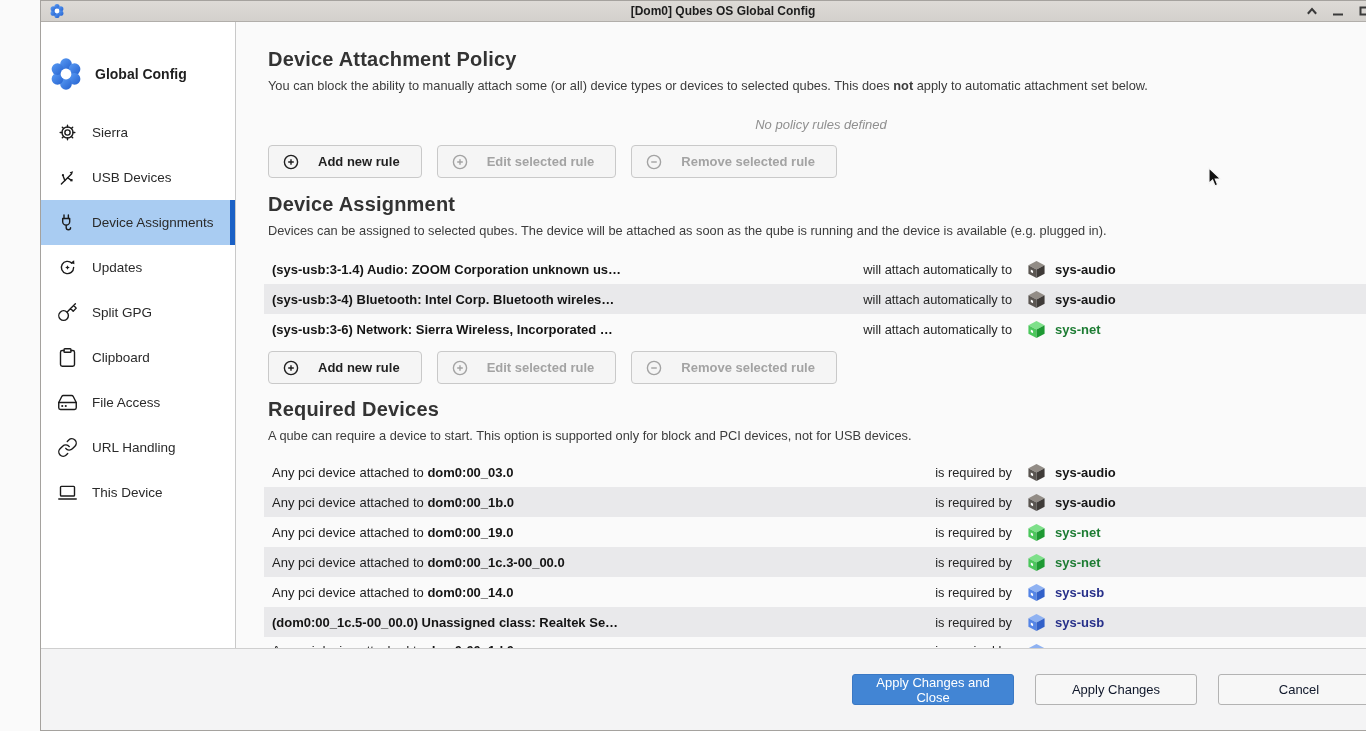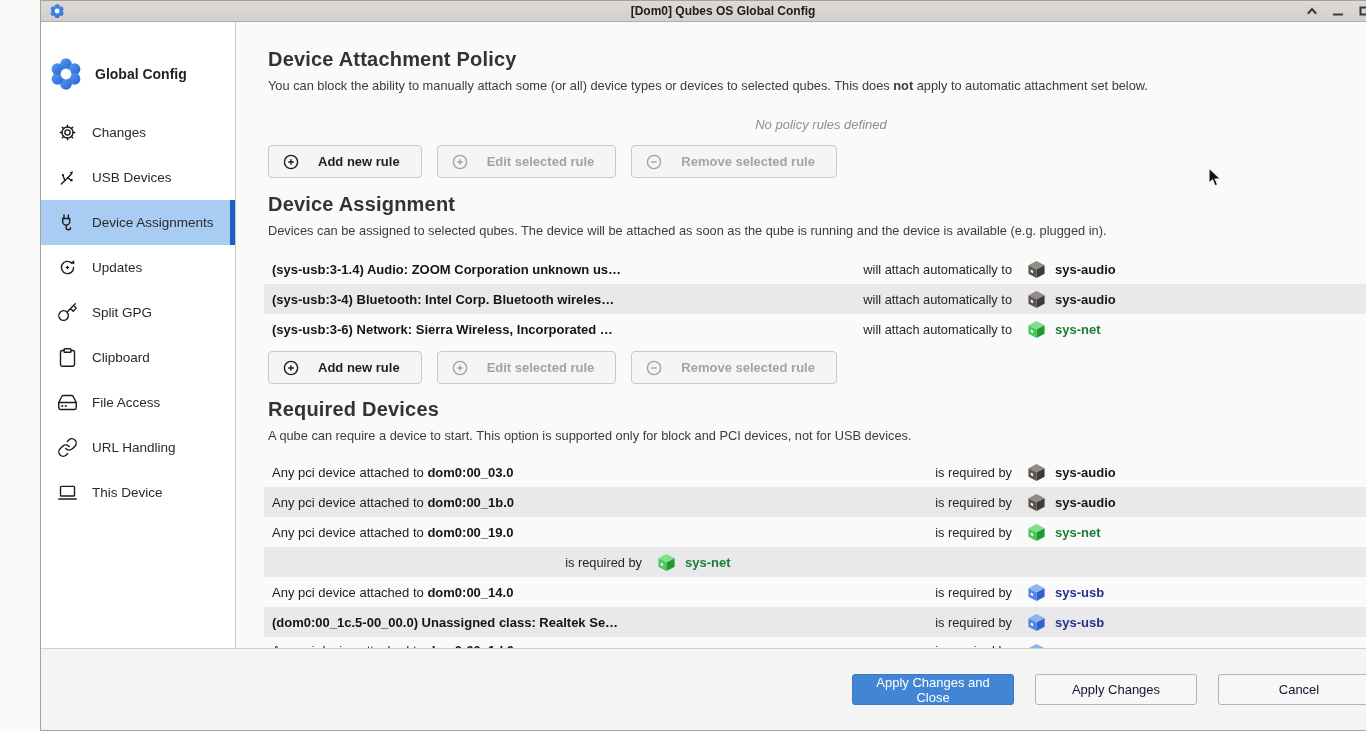--- a/index.html
+++ b/index.html
@@ -184,21 +184,21 @@
       </svg>
       <span class="label">Global Config</span>
     </div>
     <div class="side-list">
       <div class="side-item">
         <svg viewBox="0 0 24 24">
           <circle cx="12" cy="12" r="3"></circle>
             <circle cx="12" cy="12" r="6.3"></circle>
           <path d="M12 3.6v2.1M12 18.3v2.1M3.6 12h2.1M18.3 12h2.1M6.06 6.06l1.49 1.49M16.45 16.45l1.49 1.49M17.94 6.06l-1.49 1.49M7.55 16.45l-1.49 1.49"></path>
         </svg>
-        <span>Changes</span>
+        <span>Sierra</span>
       </div>
       <div class="side-item">
         <svg viewBox="0 0 24 24">
           <path d="M5 19.5L16.2 8.3"></path>
           <path d="M14.4 6.1l4-1.3-1.3 4z" fill="#1b1b1b" stroke="none"></path>
           <path d="M9 15.5L7.2 10.8"></path>
             <circle cx="6.8" cy="9.4" r="1.3" fill="#1b1b1b" stroke="none"></circle>
           <path d="M12.2 12.3l3.4 2.4"></path>
             <rect x="15.2" y="13.8" width="2.6" height="2.6" fill="#1b1b1b" stroke="none"></rect>
         </svg>
@@ -395,20 +395,21 @@
           <svg class="cube cube-green" width="19" height="19" viewBox="0 0 20 20">
               <polygon class="c-top" points="10,1 18.5,5.5 10,10 1.5,5.5"></polygon>
               <polygon class="c-left" points="1.5,5.5 10,10 10,19 1.5,14.5"></polygon>
               <polygon class="c-right" points="18.5,5.5 10,10 10,19 18.5,14.5"></polygon>
               <polygon points="4,10 6.4,11.3 6.4,14 4,12.7" fill="#fff"></polygon>
             </svg>
           <span class="qube-label q-green">sys-net</span>
         </div>
       </div>
       <div class="dev-row striped">
+        <div class="dev-col1"><span class="dev-prefix">Any pci device attached to </span><span class="dev-name">dom0:00_1c.3-00_00.0</span></div>
         <div class="dev-rel">is required by</div>
         <div class="dev-qube">
           <svg class="cube cube-green" width="19" height="19" viewBox="0 0 20 20">
               <polygon class="c-top" points="10,1 18.5,5.5 10,10 1.5,5.5"></polygon>
               <polygon class="c-left" points="1.5,5.5 10,10 10,19 1.5,14.5"></polygon>
               <polygon class="c-right" points="18.5,5.5 10,10 10,19 18.5,14.5"></polygon>
               <polygon points="4,10 6.4,11.3 6.4,14 4,12.7" fill="#fff"></polygon>
             </svg>
           <span class="qube-label q-green">sys-net</span>
         </div>

